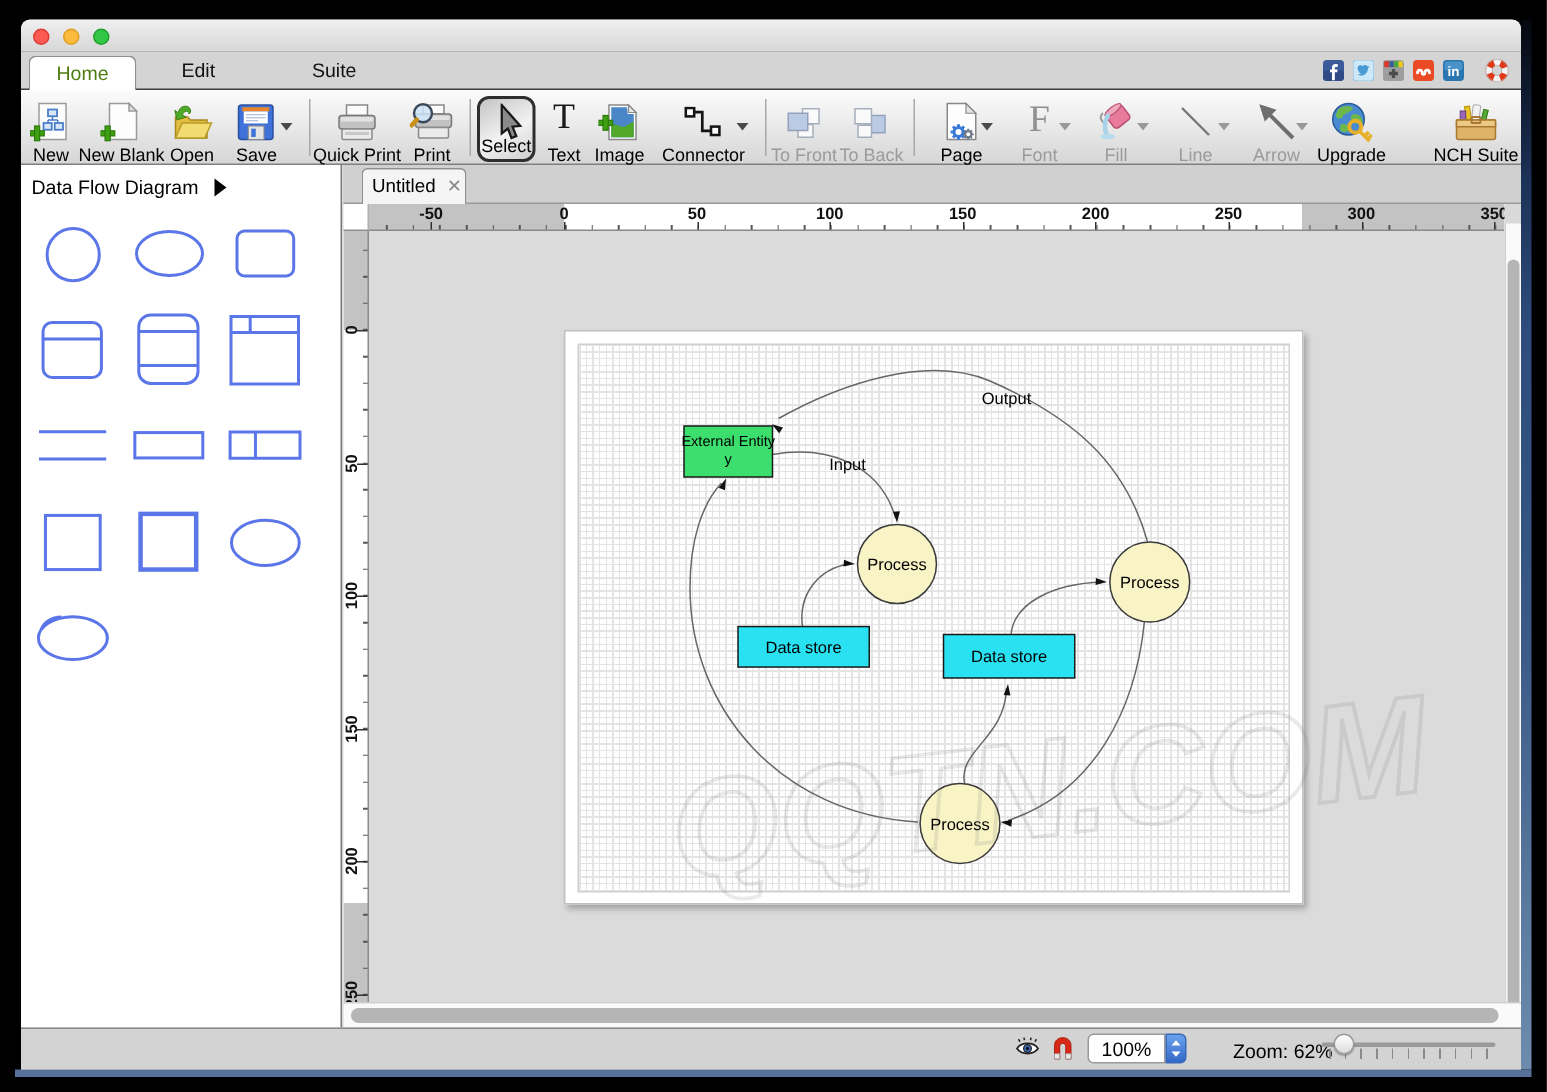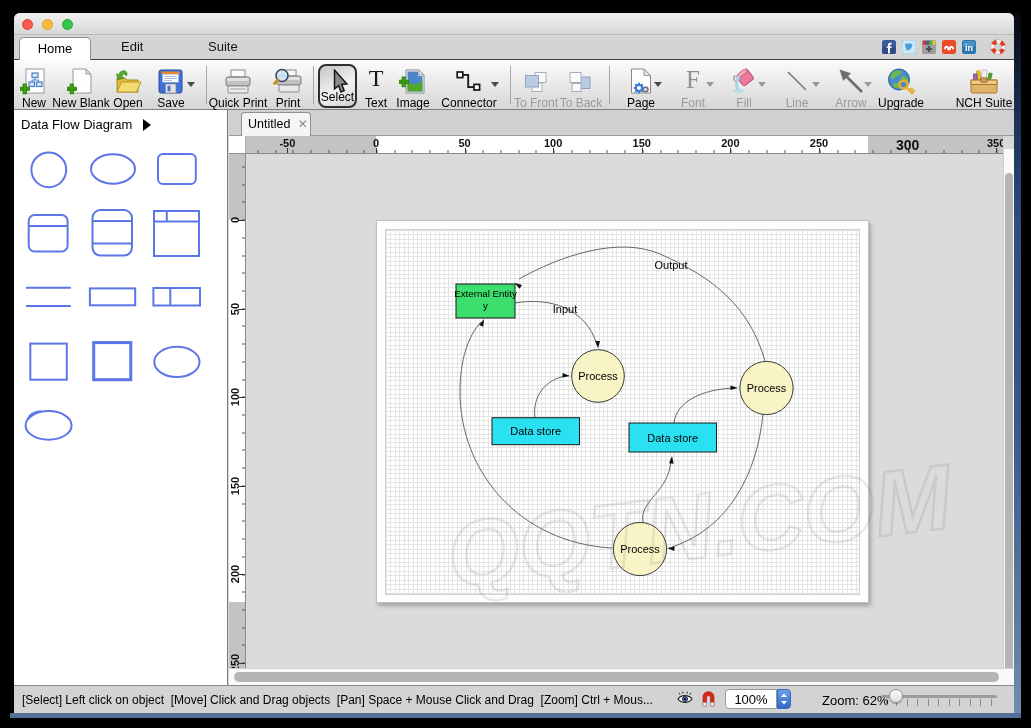--- a/index.html
+++ b/index.html
@@ -23,21 +23,21 @@
   #tl-r { left:8px;  background:#fc5952; border:1px solid #dd3d36; }
   #tl-y { left:28px; background:#fcbb3f; border:1px solid #dfa022; }
   #tl-g { left:48px; background:#33c748; border:1px solid #23a131; }
   #wtitle { position:absolute; top:3px; left:0; width:1000px; text-align:center;
     font-size:13px; color:#3e3e3e; }
   
   #tabbar { position:absolute; left:0; top:23px; width:1000px; height:24px;
     background:#d4d4d4; border-bottom:1px solid #3e3e3e; }
   #hometab { position:absolute; left:5px; top:1px; width:72px; height:23px;
     background:#fff; border:1px solid #8f8f8f; border-bottom:none;
-    border-radius:5px 5px 0 0; text-align:center; font-size:13px; color:#000000;
+    border-radius:5px 5px 0 0; text-align:center; font-size:13px; color:#4d7c0f;
     line-height:22px; }
   .menulbl { position:absolute; top:3px; font-size:13px; color:#111; }
   
   #toolbar { position:absolute; left:0; top:47px; width:1000px; height:50px;
     background:linear-gradient(#fcfcfc,#d6d6d6); border-bottom:1px solid #808080; }
   .tbtn { position:absolute; top:0; height:50px; text-align:center; }
   .tbtn .ic { position:absolute; left:50%; transform:translateX(-50%); top:4px; }
   .tbtn .lbl { position:absolute; left:50%; transform:translateX(-50%); top:36px;
     font-size:12px; white-space:nowrap; color:#000; }
   .tbtn .lbl.dis { color:#9b9b9b; }
@@ -394,21 +394,21 @@
 <div style="position:absolute;left:198.6px;top:1px;width:40px;text-align:center;font-size:11px;font-weight:bold;color:#111;">50</div>
 <div style="position:absolute;left:218.6px;top:12px;width:1px;height:6px;background:#333;"></div>
 <div style="position:absolute;left:287.2px;top:1px;width:40px;text-align:center;font-size:11px;font-weight:bold;color:#111;">100</div>
 <div style="position:absolute;left:307.2px;top:12px;width:1px;height:6px;background:#333;"></div>
 <div style="position:absolute;left:375.8px;top:1px;width:40px;text-align:center;font-size:11px;font-weight:bold;color:#111;">150</div>
 <div style="position:absolute;left:395.8px;top:12px;width:1px;height:6px;background:#333;"></div>
 <div style="position:absolute;left:464.4px;top:1px;width:40px;text-align:center;font-size:11px;font-weight:bold;color:#111;">200</div>
 <div style="position:absolute;left:484.4px;top:12px;width:1px;height:6px;background:#333;"></div>
 <div style="position:absolute;left:553px;top:1px;width:40px;text-align:center;font-size:11px;font-weight:bold;color:#111;">250</div>
 <div style="position:absolute;left:573px;top:12px;width:1px;height:6px;background:#333;"></div>
-<div style="position:absolute;left:641.6px;top:1px;width:40px;text-align:center;font-size:14px;font-weight:bold;color:#111;">300</div>
+<div style="position:absolute;left:641.6px;top:1px;width:40px;text-align:center;font-size:11px;font-weight:bold;color:#111;">300</div>
 <div style="position:absolute;left:661.6px;top:12px;width:1px;height:6px;background:#333;"></div>
 <div style="position:absolute;left:730.2px;top:1px;width:40px;text-align:center;font-size:11px;font-weight:bold;color:#111;">350</div>
 <div style="position:absolute;left:750.2px;top:12px;width:1px;height:6px;background:#333;"></div>
 <div style="position:absolute;left:0;bottom:0;width:757px;height:1px;background:#8a8a8a;"></div>
         </div>
       <div id="vruler">
           <div style="position:absolute;left:0;top:0;width:17px;height:66px;background:#c3c3c3;"></div>
 <div style="position:absolute;left:0;top:448px;width:17px;height:66px;background:#c3c3c3;"></div>
 <div style="position:absolute;left:13px;top:0;width:4px;height:514px;background-image:repeating-linear-gradient(0deg,#555 0,#555 1px,transparent 1px,transparent 17.72px);background-position:0 66.5px;"></div>
 <div style="position:absolute;left:0px;top:46px;width:12px;height:40px;display:flex;align-items:center;justify-content:center;">
@@ -475,21 +475,20 @@
         <div id="wmark">QQTN.COM</div>
       </div>
       <div id="vscroll">
           <div id="vthumb"></div>
         </div>
       <div id="hscroll">
           <div id="hthumb"></div>
         </div>
     </div>
     <div id="statusbar">
-      <div id="stext">[Select] Left click on object&nbsp; [Move] Click and Drag objects&nbsp; [Pan] Space + Mouse Click and Drag&nbsp; [Zoom] Ctrl + Mous...</div>
       <svg width="18" height="14" viewBox="0 0 18 14" style="position:absolute;left:662px;top:5px;">
 <path d="M2 8 C5 3.5 13 3.5 16 8 C13 12.5 5 12.5 2 8 Z" fill="#fff" stroke="#222" stroke-width="1.2"></path>
 <circle cx="9" cy="8" r="2.6" fill="#3a6ab8" stroke="#222" stroke-width="0.8"></circle>
 <circle cx="9" cy="8" r="1.1" fill="#111"></circle>
 <path d="M4 3.5 L3 1.8 M7 2.5 L6.6 0.8 M11 2.5 L11.4 0.8 M14 3.5 L15 1.8" stroke="#222" stroke-width="1"></path>
         </svg>
 <svg width="15" height="16" viewBox="0 0 15 16" style="position:absolute;left:687px;top:5px;">
 <path d="M2 15 V6 C2 -1 13 -1 13 6 V15 H9.5 V6.5 C9.5 4 5.5 4 5.5 6.5 V15 Z" fill="#d82818" stroke="#a81808" stroke-width="0.6"></path>
 <rect x="2" y="11.5" width="3.5" height="3.5" fill="#e8e8e8" stroke="#999" stroke-width="0.5"></rect>
 <rect x="9.5" y="11.5" width="3.5" height="3.5" fill="#e8e8e8" stroke="#999" stroke-width="0.5"></rect>

